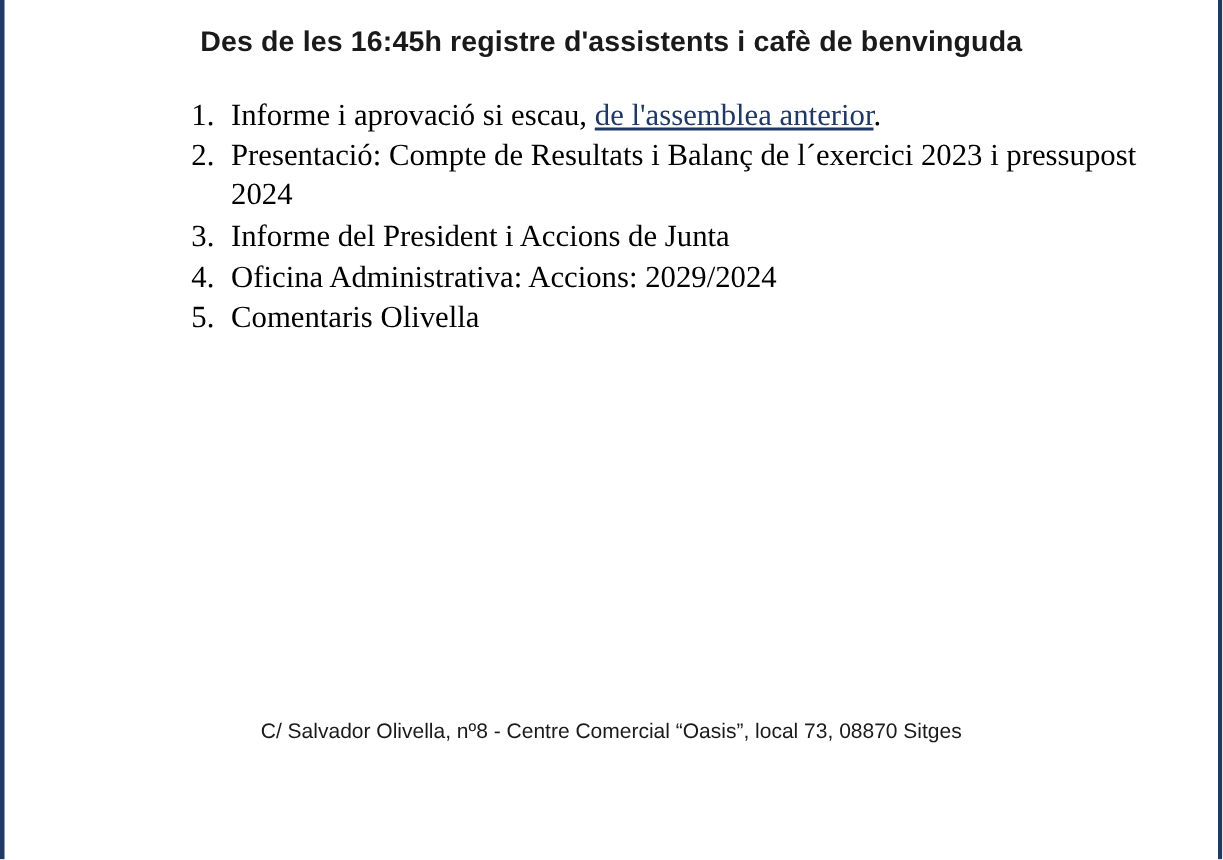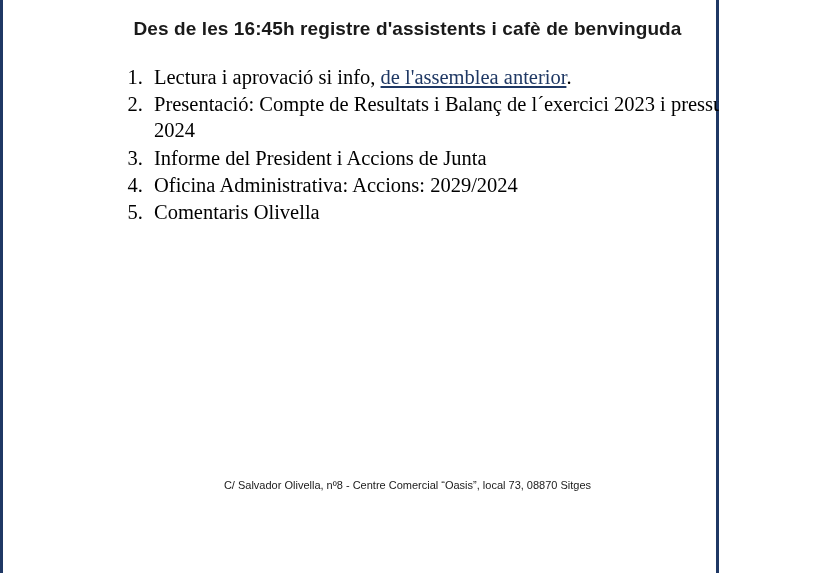--- a/index.html
+++ b/index.html
@@ -5,21 +5,21 @@
   html, body {
     margin: 0;
     padding: 0;
     background: #ffffff;
   }
   body {
     font-family: "Liberation Sans", sans-serif;
   }
   .page {
     position: relative;
-    width: 719px;
+    width: 815px;
     height: 573px;
     background: #ffffff;
     overflow: hidden;
     box-sizing: border-box;
   }
   
   .rule {
     position: absolute;
     top: 0;
     width: 3px;
@@ -63,41 +63,41 @@
   .agenda li .lnk {
     color: #1f3864;
   }
 
   .footer {
     position: absolute;
     left: 0;
     width: 815px;
     text-align: center;
     font-family: "Liberation Sans", sans-serif;
-    font-size: 11px;
+    font-size: 14px;
     color: #1a1a1a;
   }
   .footer.l1 { top: 479px; }
   .footer.l2 { top: 505px; }
   .footer.l3 { top: 531px; }
   .footer .gap { display: inline-block; width: 32px; }
 </style>
 </head>
 <body>
 
 <div class="page">
 
   <div class="rule left"></div>
   <div class="rule right"></div>
 
   <div class="heading">Des de les 16:45h registre d'assistents i cafè de benvinguda</div>
 
   <ol class="agenda">
     <li>
-      <span>Lectura i aprovació si info, </span><a class="lnk" href="#">de l'assemblea anterior</a><span>.</span>
+      <span>Informe i aprovació si escau, </span><a class="lnk" href="#">de l'assemblea anterior</a><span>.</span>
     </li>
     <li>
       <span>Presentació: Compte de Resultats i Balanç de l´exercici 2023 i pressupost 2024</span>
     </li>
     <li>
       <span>Informe del President i Accions de Junta</span>
     </li>
     <li>
       <span>Oficina Administrativa: Accions: 2029/2024</span>
     </li>

